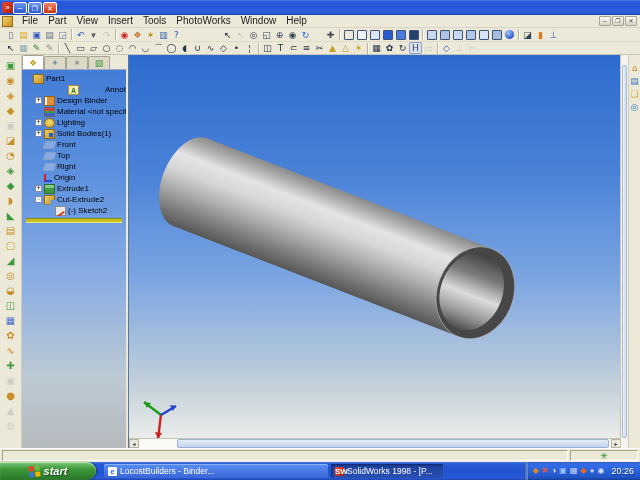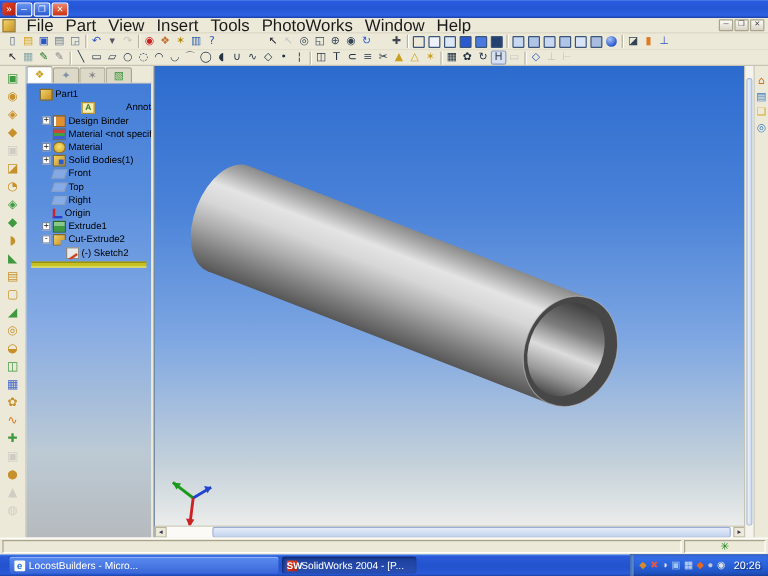--- a/index.html
+++ b/index.html
@@ -20,21 +20,21 @@
     background:linear-gradient(180deg,#6a96f0,#2a5ad0);color:#fff;font-size:7px;
     line-height:11px;text-align:center;box-sizing:border-box;}
   .winbtn.close{background:linear-gradient(180deg,#f0876a,#cc3010);}
 
   
   .menubar{position:absolute;left:0;top:15px;width:640px;height:13px;background:#ece9d8;
     display:flex;align-items:center;border-bottom:1px solid #d8d4c4;box-sizing:border-box;}
   .doc-icon{width:9px;height:9px;margin:0 4px 0 2px;flex:none;
     background:linear-gradient(135deg,#f4d468,#c89020);border:1px solid #907020;}
   .menus{display:flex;flex:1;}
-  .menu-item{font-size:14px;color:#1a1a1a;padding:0 5px;line-height:12px;}
+  .menu-item{font-size:10px;color:#1a1a1a;padding:0 5px;line-height:12px;}
   .mdictl{display:flex;gap:1px;margin-right:3px;}
   .mdibtn{width:12px;height:10px;background:linear-gradient(180deg,#fdfcf8,#d8d4c4);
     border:1px solid #a8a490;border-radius:1px;color:#444;font-size:6px;line-height:9px;
     text-align:center;box-sizing:border-box;}
 
   
   .tb-row{position:absolute;left:0;width:640px;background:#ece9d8;display:flex;
     align-items:center;padding-left:4px;box-sizing:border-box;}
   .tb1{top:28px;height:14px;border-bottom:1px solid #e0dccb;}
   .tb2{top:42px;height:13px;border-bottom:1px solid #c8c4b4;}
@@ -535,21 +535,21 @@
             <span>Design Binder</span>
           </div>
           <div class="trow" style="padding-left: 11px;">
             <span class="noexp"></span>
             <span class="ti ti-material"></span>
             <span>Material &lt;not specified&gt;</span>
           </div>
           <div class="trow" style="padding-left: 11px;">
             <span class="exp">+</span>
             <span class="ti ti-lighting"></span>
-            <span>Material</span>
+            <span>Lighting</span>
           </div>
           <div class="trow" style="padding-left: 11px;">
             <span class="exp">+</span>
             <span class="ti ti-solid-bodies"></span>
             <span>Solid Bodies(1)</span>
           </div>
           <div class="trow" style="padding-left: 11px;">
             <span class="noexp"></span>
             <span class="ti ti-plane"></span>
             <span>Front</span>
@@ -654,28 +654,37 @@
   </div>
 
   <div class="statusbar">
     <span class="pane main-pane"></span>
     <span class="pane status-icon-pane">
       <span class="status-icon">✳</span>
     </span>
   </div>
 
   <div class="taskbar">
+    <div class="start">
+      <span class="flag">
+        <span class="fq1"></span>
+          <span class="fq2"></span>
+          <span class="fq3"></span>
+          <span class="fq4"></span>
+      </span>
+      <span>start</span>
+    </div>
     <div class="tasks">
         <span class="taskbtn" style="width: 224px;">
           <span class="ticon tb-ie">e</span>
-          <span>LocostBuilders - Micro...</span>
+          <span>LocostBuilders - Binder...</span>
         </span>
         <span class="taskbtn active" style="width: 112px;">
           <span class="ticon tb-sw">SW</span>
-          <span>SolidWorks 2004 - [P...</span>
+          <span>SolidWorks 1998 - [P...</span>
         </span>
       </div>
     <div class="tray">
       <span style="display:flex;gap:3px;">
           <span class="trayicon" style="color: rgb(216, 138, 42);">◆</span>
           <span class="trayicon" style="color: rgb(224, 88, 72);">✖</span>
           <span class="trayicon" style="color: rgb(232, 232, 232);">◑</span>
           <span class="trayicon" style="color: rgb(158, 196, 240);">▣</span>
           <span class="trayicon" style="color: rgb(207, 224, 248);">▦</span>
           <span class="trayicon" style="color: rgb(232, 104, 32);">◆</span>

